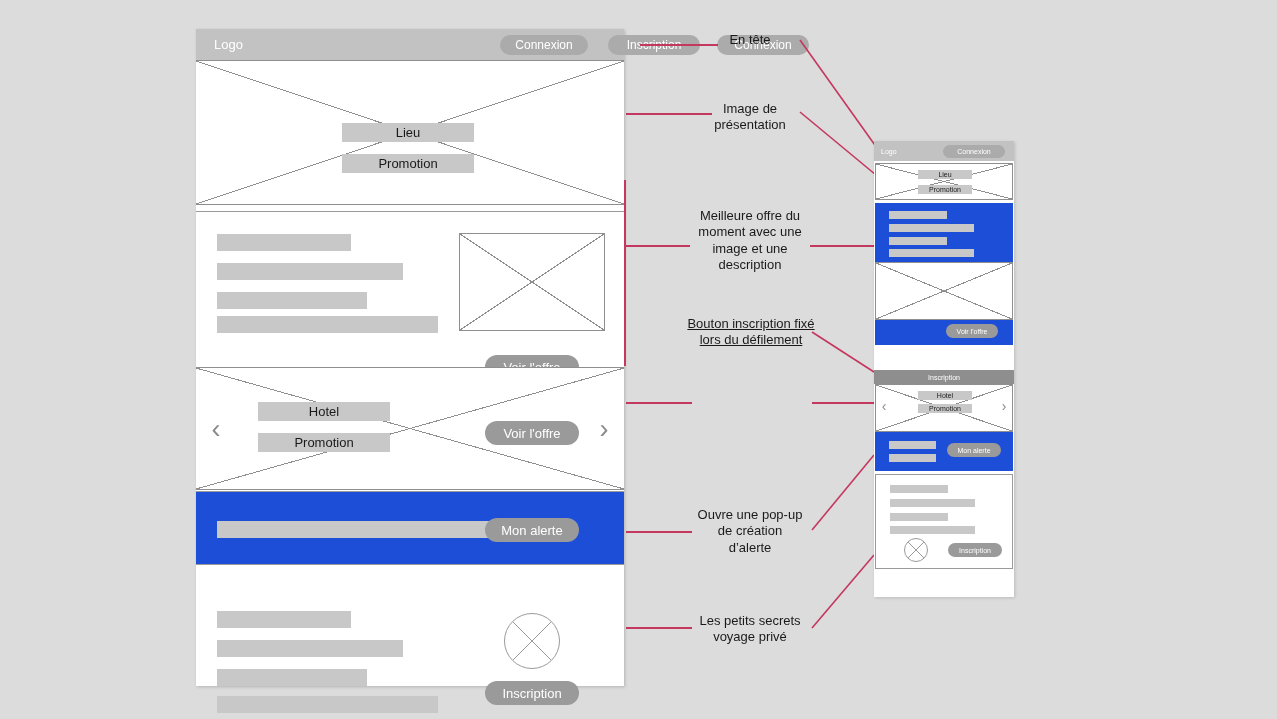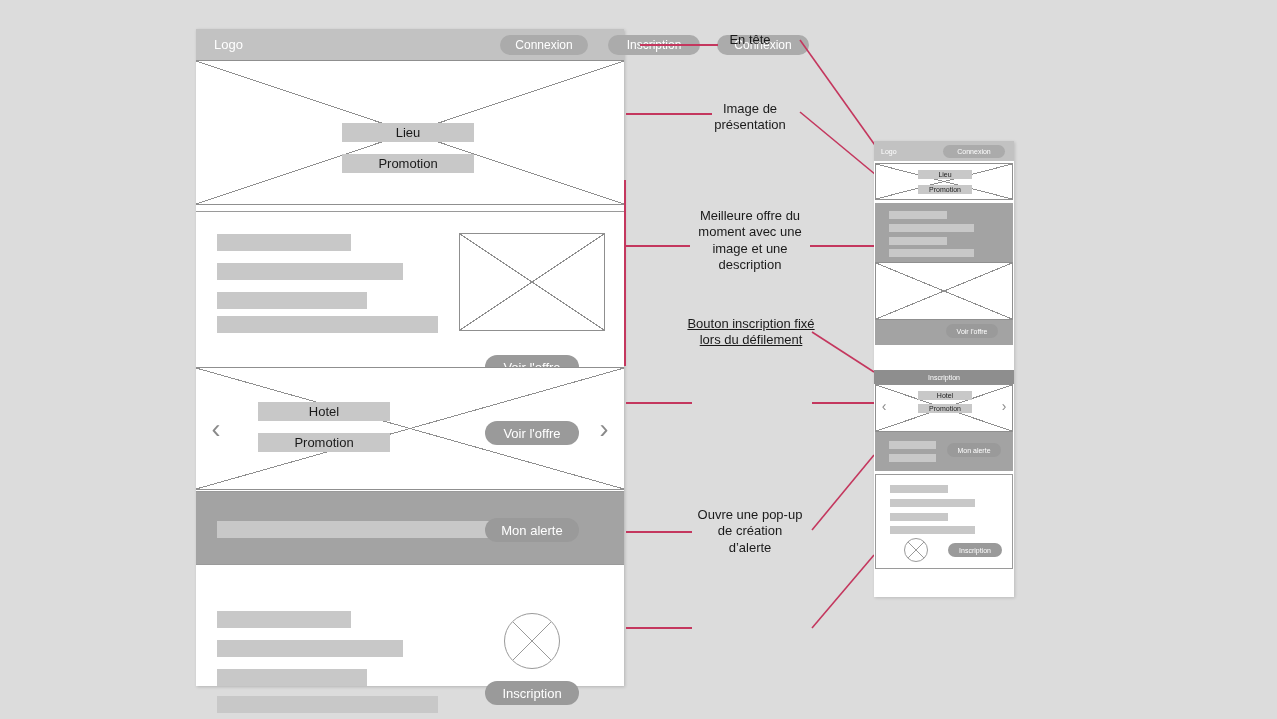--- a/index.html
+++ b/index.html
@@ -56,21 +56,21 @@
   }
 
   .panel {
     position: absolute;
     background: #ffffff;
     border: 1px solid #9a9a9a;
     box-sizing: border-box;
   }
   .panel-plain {
     position: absolute;
-    background: #a3a3a3;
+    background: #1d4ed8;
     box-sizing: border-box;
   }
 
   .arrow {
     position: absolute;
     color: #8a8a8a;
     display: flex;
     align-items: center;
     justify-content: center;
     font-weight: 300;
@@ -243,20 +243,21 @@
     <line x1="812" y1="530" x2="874" y2="455" stroke="#c4375e" stroke-width="1.6"></line>
 
     <line x1="812" y1="628" x2="874" y2="555" stroke="#c4375e" stroke-width="1.6"></line>
   </svg>
 
   <div class="anno" style="left:680px;top:32px;width:140px;">En tête</div>
   <div class="anno" style="left:680px;top:101px;width:140px;">Image de<br>présentation</div>
   <div class="anno" style="left:680px;top:208px;width:140px;">Meilleure offre du<br>moment avec une<br>image et une<br>description</div>
   <div class="anno" style="left:678px;top:316px;width:146px;text-decoration:underline;">Bouton inscription fixé<br>lors du défilement</div>
   <div class="anno" style="left:680px;top:507px;width:140px;">Ouvre une pop-up<br>de création<br>d’alerte</div>
+  <div class="anno" style="left:680px;top:613px;width:140px;">Les petits secrets<br>voyage privé</div>
 
   <div id="mobile">
 
     <div id="mheader">
       <div class="logo">Logo</div>
       <div class="pill" style="left:69px;top:4px;width:62px;height:13px;font-size:7px;background:#ababab;">Connexion</div>
     </div>
 
     <div class="imgbox" style="left:1px;top:22px;width:138px;height:37px;">
       <div class="d1"></div>

